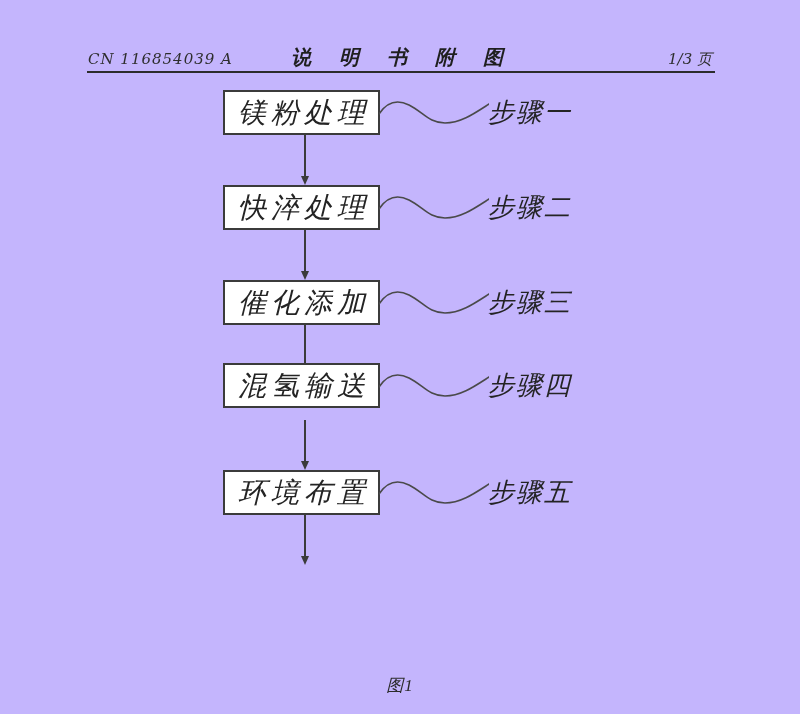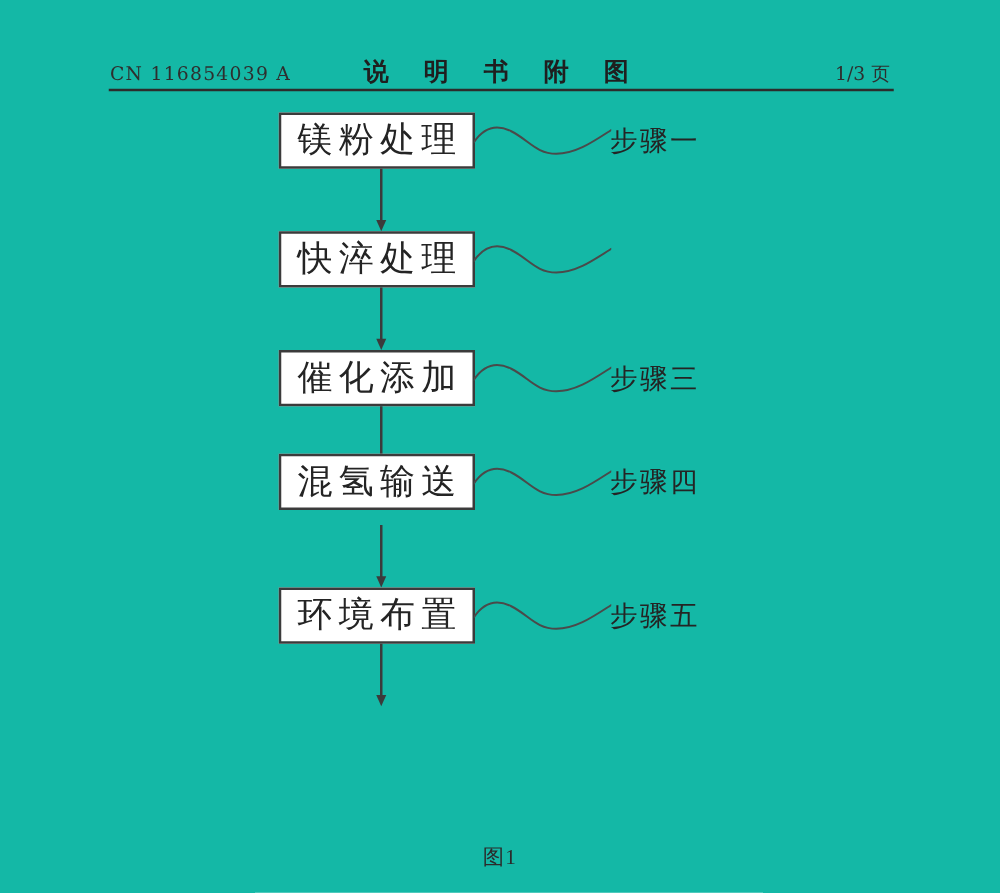--- a/index.html
+++ b/index.html
@@ -4,21 +4,21 @@
 <style>
   html, body { margin: 0; padding: 0; }
   body {
     width: 800px; height: 714px;
     background: #ffffff;
     font-family: "Liberation Serif", serif;
     color: #2b2b2b;
     position: relative;
     overflow: hidden;
   }
-  .page { position: absolute; inset: 0; background: #14b8a6; }
+  .page { position: absolute; inset: 0; background: #c4b5fd; font-style: italic; }
 
   
   .doc-number {
     position: absolute; left: 88px; top: 50px;
     font-family: "DejaVu Serif", serif;
     font-size: 15px; letter-spacing: 1px; color: #2e2e2e;
     white-space: pre;
   }
   .doc-title {
     position: absolute; left: 0; right: 0; top: 44px;
@@ -58,21 +58,21 @@
     position: absolute; left: 379px; top: 5px;
     width: 110px; height: 36px;
   }
   .squiggle path {
     fill: none; stroke: #4a4a4a; stroke-width: 1.6px; stroke-linecap: round;
   }
 
   .step-label {
     position: absolute; left: 488px; top: 0; height: 45px;
     display: flex; align-items: center;
-    font-size: 22px; letter-spacing: 2px; color: #242424;
+    font-size: 26px; letter-spacing: 2px; color: #242424;
     white-space: nowrap; line-height: 1;
   }
 
   
   .arrow { position: absolute; left: 301px; width: 9px; height: 50px; }
   .a0 { top: 135px; } .a1 { top: 230px; } .a2 { top: 325px; }
   .a3 { top: 420px; } .a4 { top: 515px; }
   .arrow .shaft {
     position: absolute; left: 3px; top: 0;
     width: 2px; height: 42px; background: #3b3b3b;
@@ -118,20 +118,21 @@
     <div class="head"></div>
   </div>
 
   <div class="step-row r1">
     <div class="step-box">
       <span>快淬处理</span>
     </div>
     <svg class="squiggle" viewBox="0 0 110 36" preserveAspectRatio="none">
       <path d="M0 19 C8 7 18 4 30 10 C44 17 50 28 66 28 C82 28 96 18 110 9"></path>
     </svg>
+    <div class="step-label">步骤二</div>
   </div>
 
   <div class="arrow a1">
     <div class="shaft"></div>
     <div class="head"></div>
   </div>
 
   <div class="step-row r2">
     <div class="step-box">
       <span>催化添加</span>

